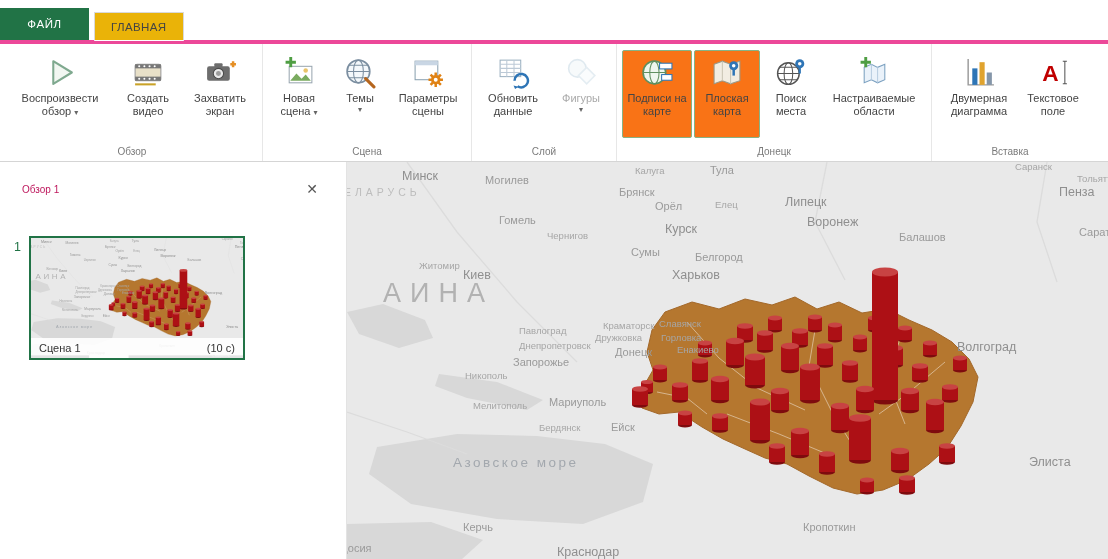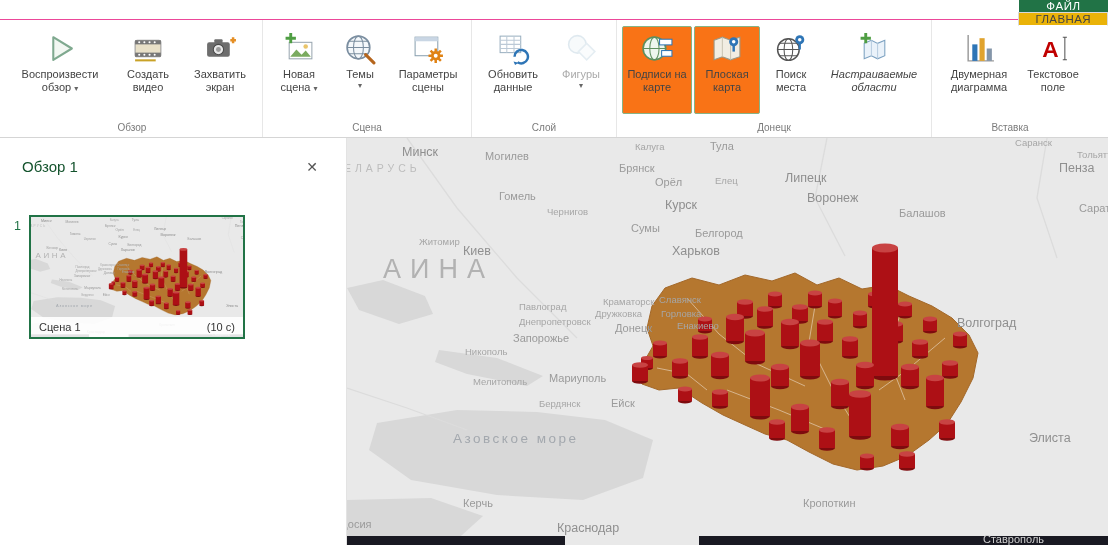--- a/index.html
+++ b/index.html
@@ -1,20 +1,20 @@
 <!DOCTYPE html>
 <html><head>
 <meta charset="utf-8">
 <style>
   *{margin:0;padding:0;box-sizing:border-box;}
   body{font-family:"Liberation Sans",sans-serif;background:#fff;}
   .app{position:relative;width:1108px;height:559px;overflow:hidden;background:#fff;}
 
   
-  .tabbar{height:20px;display:flex;align-items:flex-end;background:#fff;border-bottom:1px solid #ec4899;flex-direction:column;}
+  .tabbar{height:44px;display:flex;align-items:flex-end;background:#fff;border-bottom:4px solid #ec4899;}
   .tab-file{width:89px;height:32px;background:#217346;color:#fff;display:flex;align-items:center;justify-content:center;
     font-size:11.5px;letter-spacing:.6px;cursor:pointer;}
   .tab-home{height:29px;margin-left:5px;margin-bottom:-1px;padding:0 16px;background:#eab308;border:1px solid #d9d9d9;border-bottom:1px solid #fff;
     display:flex;align-items:center;font-size:11.5px;letter-spacing:.4px;color:#444;cursor:pointer;}
 
   
   .ribbon{height:118px;display:flex;background:#fff;border-bottom:1px solid #d5d5d5;padding-left:2px;width:1140px;}
   .rgroup{display:flex;flex-direction:column;border-right:1px solid #e7e7e7;padding:0 4px;}
   .rgroup:last-child{border-right:none;}
   .rrow{flex:1;display:flex;align-items:flex-start;padding-top:6px;}
@@ -27,21 +27,21 @@
   .car{color:#666;font-size:8px;font-weight:normal;}
   .blw{margin-top:0px;}
   .rbtn.dis .rlb{color:#aaa;}
   .rbtn.dis .ric{opacity:.45;}
   .rglabel{text-align:center;font-size:10px;color:#7a7a7a;padding:1px 4px 4px;white-space:nowrap;overflow:hidden;}
 
   
   .content{display:flex;height:407px;}
   .tour-panel{width:347px;background:#fff;border-right:1px solid #e3e3e3;position:relative;flex:none;}
   .panel-head{display:flex;justify-content:space-between;align-items:center;padding:20px 28px 0 22px;}
-  .panel-title{color:#14532d;font-size:15px;}
+  .panel-title{color:#be185d;font-size:10px;}
   .panel-close{color:#555;font-size:14px;cursor:pointer;line-height:1;}
   .scene-row{display:flex;margin-top:40px;padding-left:14px;}
   .scene-num{color:#217346;font-size:12.5px;margin:4px 8px 0 0;}
   .scene-thumb{width:216px;height:124px;border:2px solid #217346;position:relative;background:#e9e9e9;overflow:hidden;cursor:pointer;}
   .scene-thumb svg{position:absolute;inset:0;width:100%;height:100%;}
   .thumb-strip{position:absolute;left:0;right:0;bottom:0;height:20px;background:rgba(255,255,255,.88);
     display:flex;justify-content:space-between;align-items:center;padding:0 8px;font-size:11px;color:#333;}
   .map-area{position:relative;width:761px;height:407px;background:#e9e9e9;overflow:hidden;flex:none;cursor:grab;}
   .map-area > svg{position:absolute;inset:0;display:block;}
   svg text{font-family:"Liberation Sans",sans-serif;}
@@ -203,21 +203,21 @@
                 <circle cx="13" cy="17" r="10.5" fill="#fff" stroke="#555" stroke-width="1.4"></circle>
                 <ellipse cx="13" cy="17" rx="4.2" ry="10.5" fill="none" stroke="#555"></ellipse>
                 <path d="M2.5 17 h21 M4 11 h18 M4 23 h18" stroke="#555"></path>
                 <path d="M24 17 v-8" stroke="#2e75b6" stroke-width="2.2"></path>
                 <circle cx="24" cy="7.5" r="4.4" fill="#2e75b6"></circle>
                 <circle cx="24" cy="7.5" r="1.7" fill="#fff"></circle>
               </svg>
             </span>
             <span class="rlb">Поиск места</span>
           </div>
-          <div class="rbtn" style="width: 104px; font-style: italic;">
+          <div class="rbtn" style="width: 104px;">
             <span class="ric">
               <svg viewBox="0 0 32 32">
                 <path d="M6 11 l7 -3 6 3 7 -3 v15 l-7 3 -6 -3 -7 3 z" fill="#eaf2fa" stroke="#7ba0c0"></path>
                 <path d="M13 8 v15 M19 11 v15" stroke="#b7cde0"></path>
                 <path d="M2.5 6 h10 M7.5 1 v10" stroke="#4f9e43" stroke-width="2.8"></path>
               </svg>
             </span>
             <span class="rlb">Настраиваемые области</span>
           </div>
         </div>

